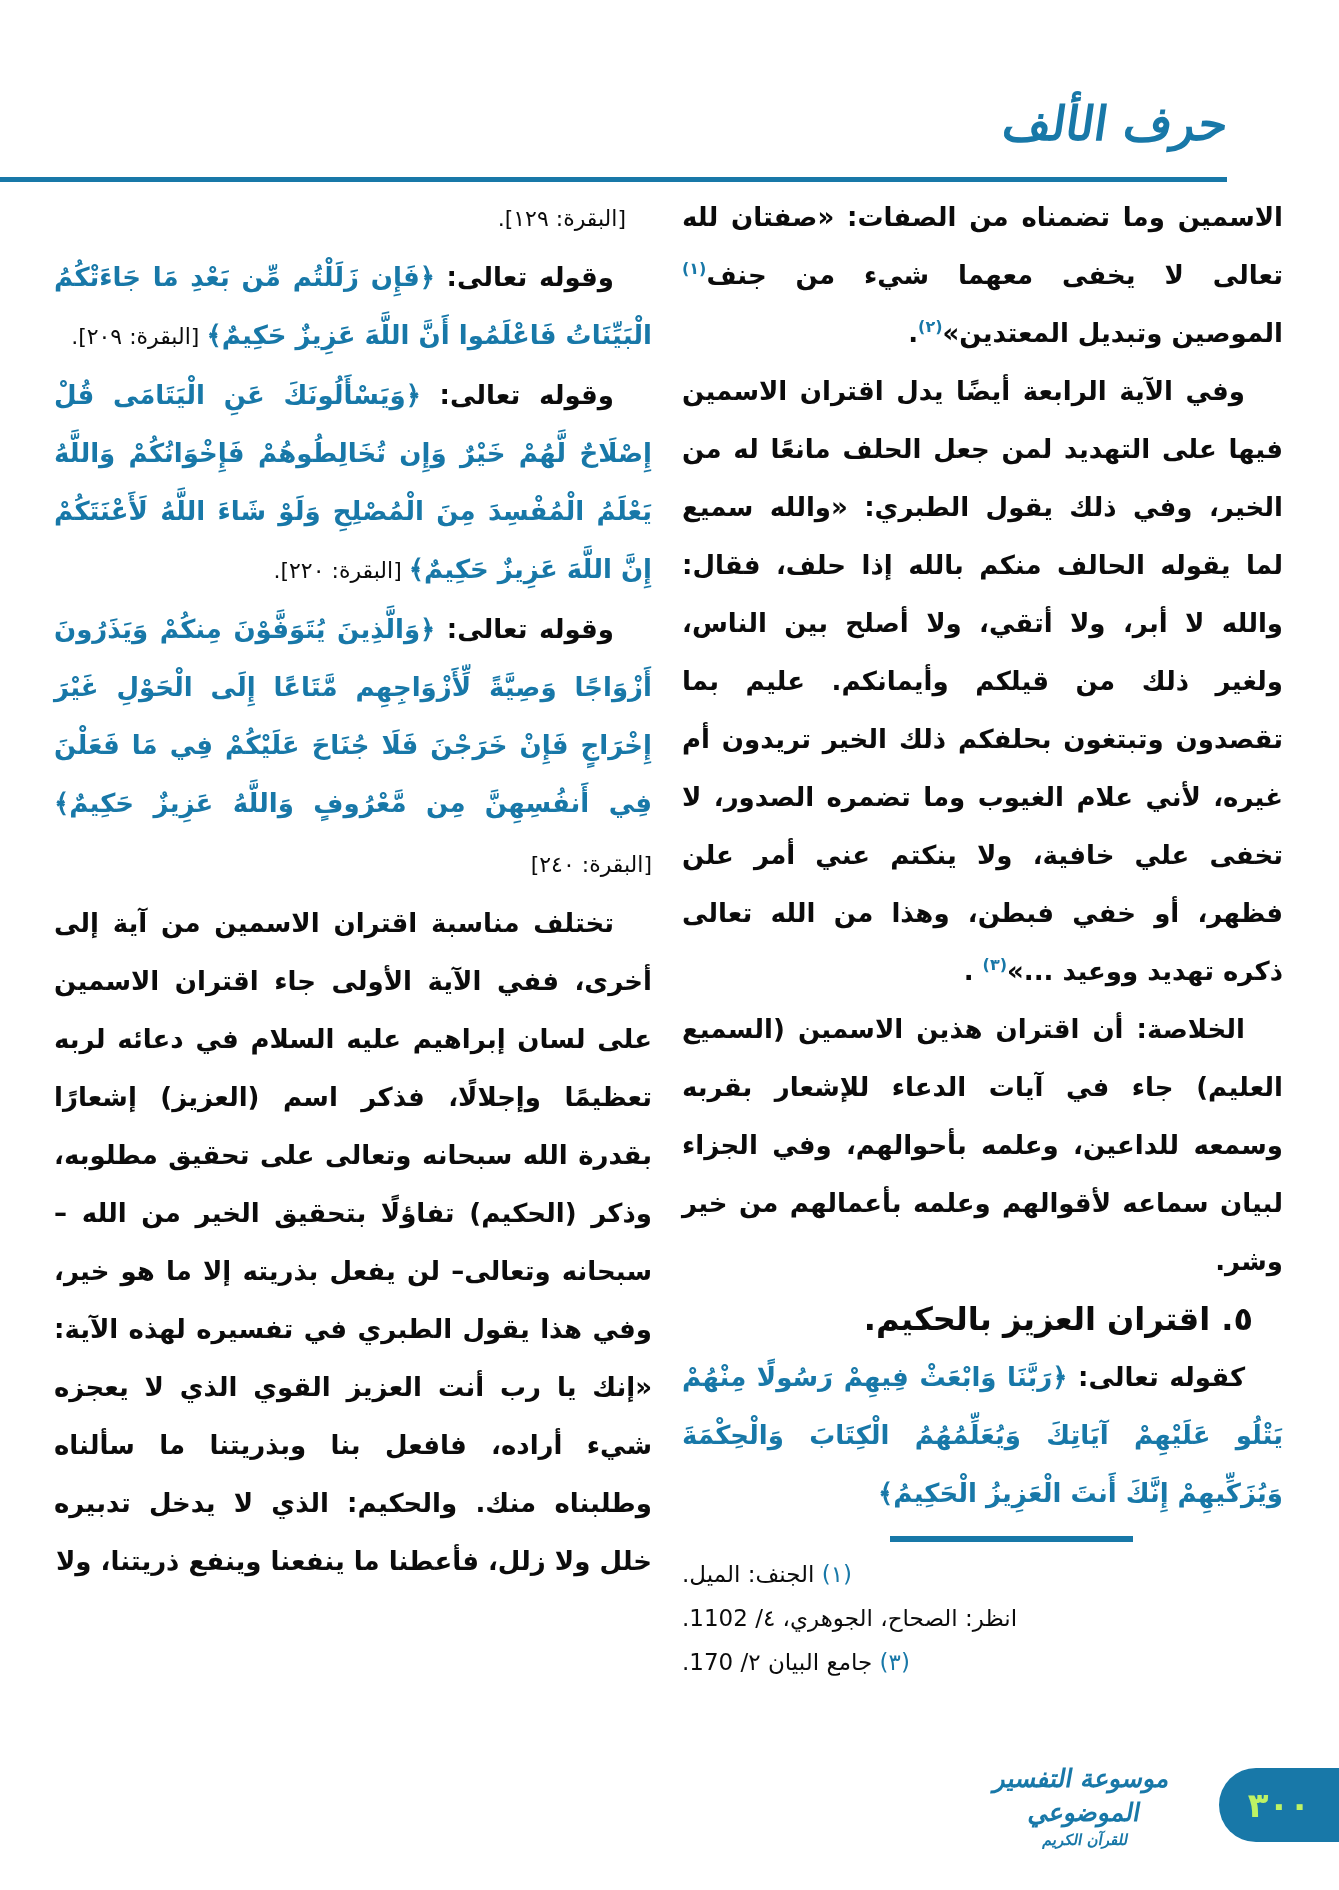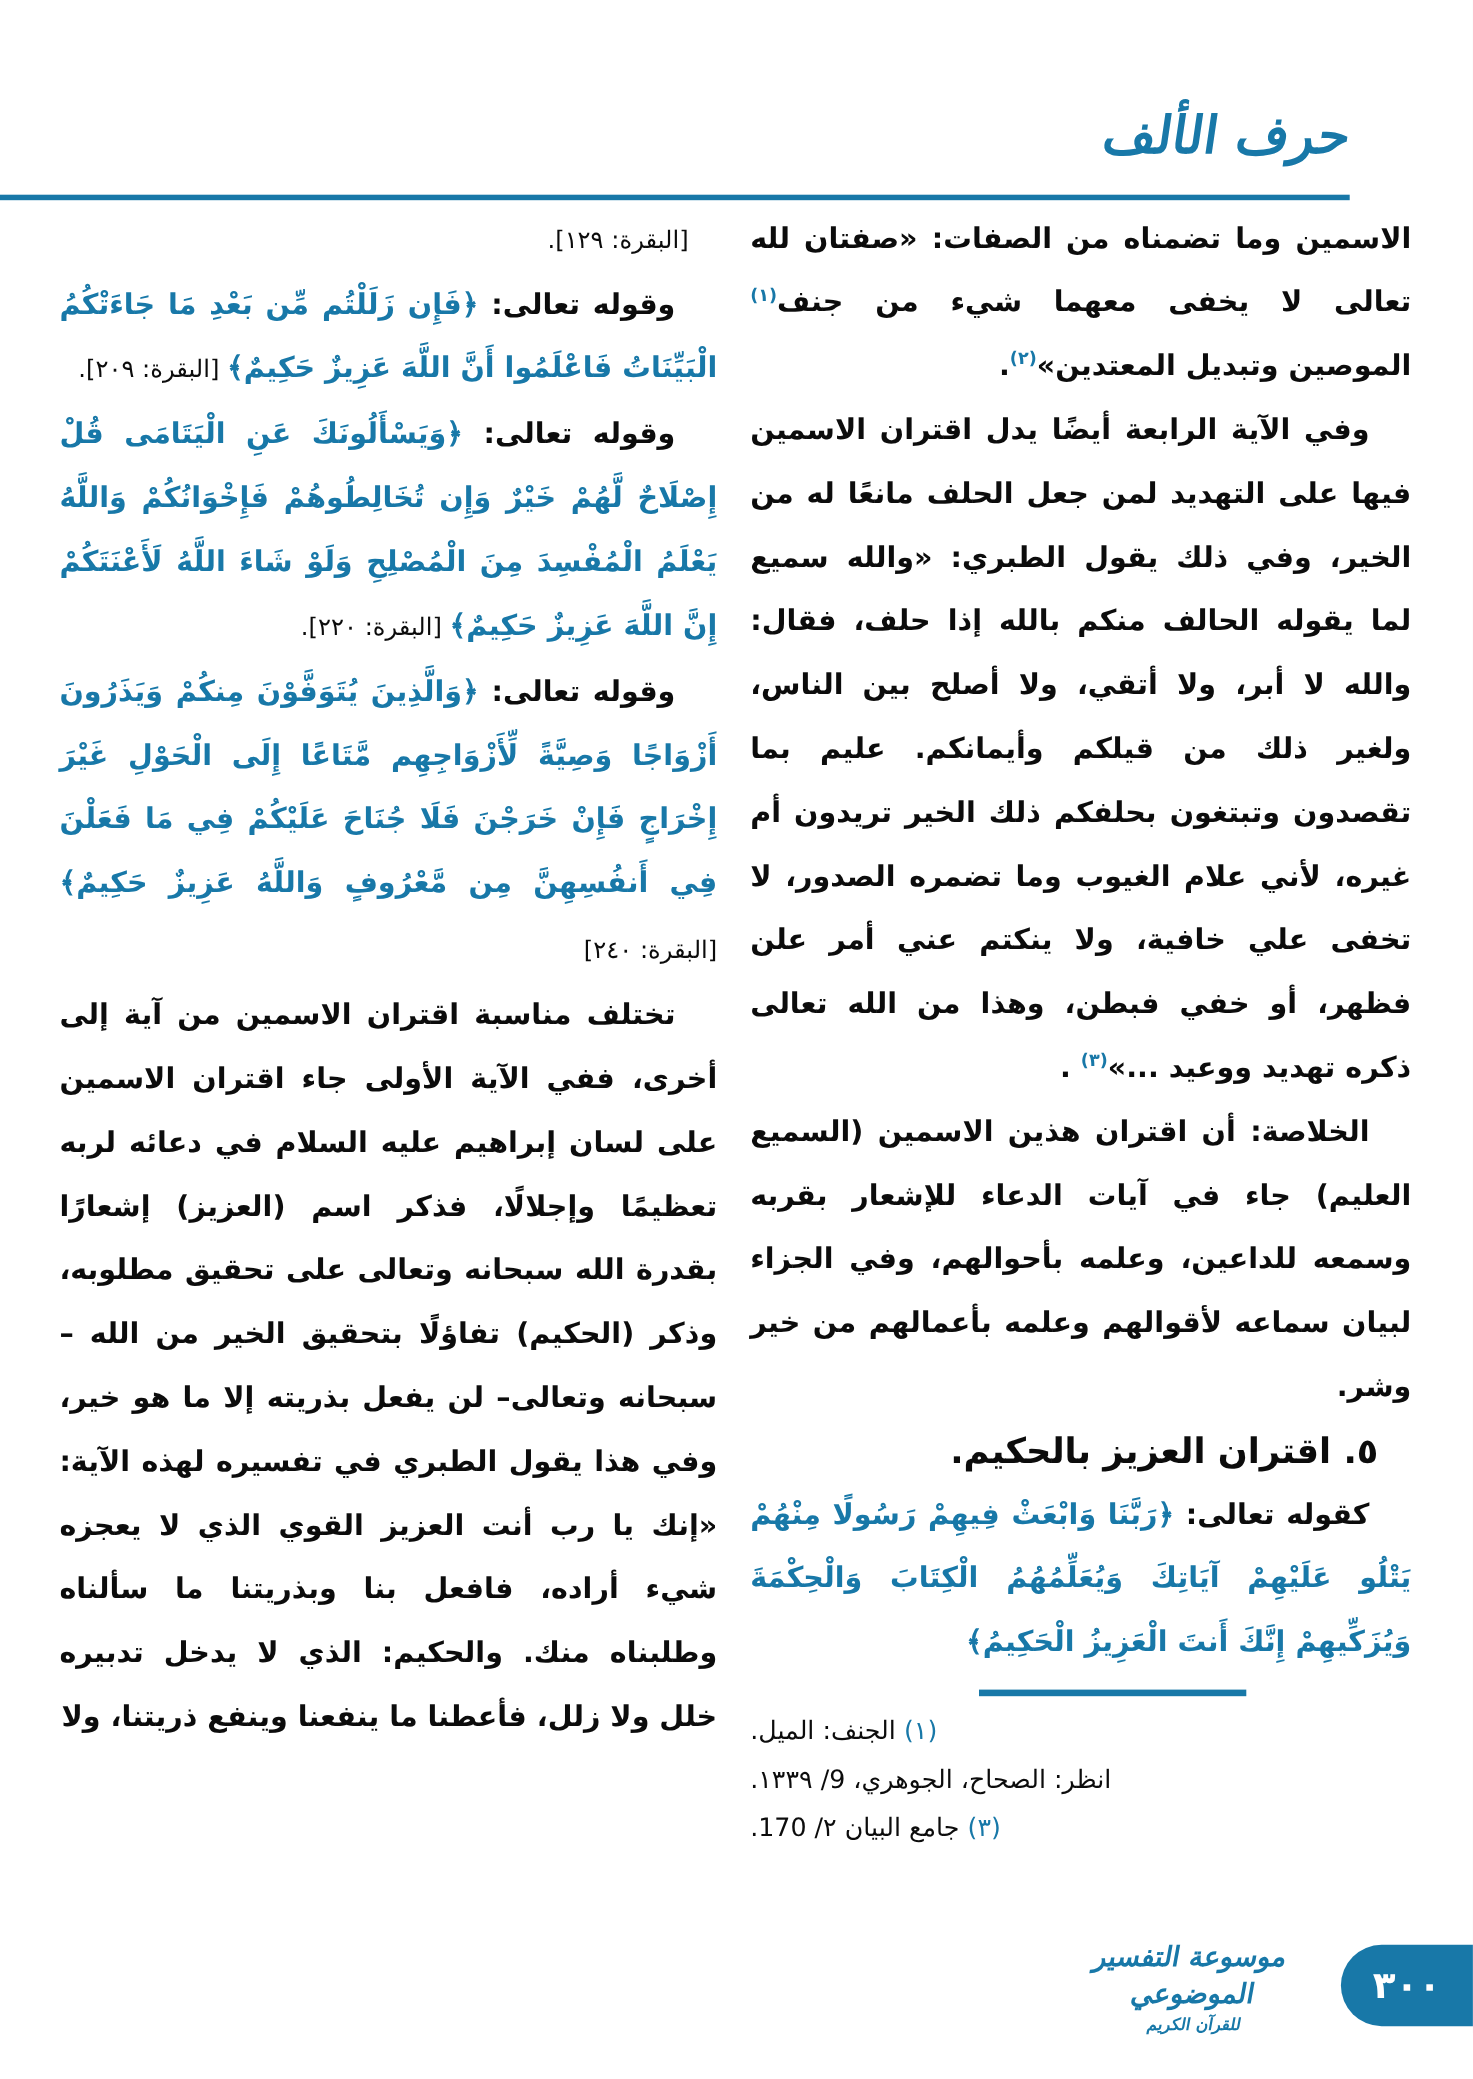--- a/index.html
+++ b/index.html
@@ -97,21 +97,21 @@
     transform:skewX(4deg);
   }
   .footer-logo .l1{font-size:25px;line-height:34px;letter-spacing:-1px;}
   .footer-logo .l2{font-size:15px;line-height:20px;}
   .page-badge{
     position:absolute;
     right:0;bottom:48px;
     width:120px;height:74px;
     background:#1878a8;
     border-radius:37px 0 0 37px;
-    color:#ffffff;
+    color:#bef264;
     font-size:34px;
     font-weight:bold;
     line-height:74px;
     text-align:center;
   }
 </style>
 </head>
 <body>
 
 <div class="page">
@@ -128,21 +128,21 @@
     <p class="body indent">الخلاصة: أن اقتران هذين الاسمين (السميع العليم) جاء في آيات الدعاء للإشعار بقربه وسمعه للداعين، وعلمه بأحوالهم، وفي الجزاء لبيان سماعه لأقوالهم وعلمه بأعمالهم من خير وشر.</p>
 
     <p class="heading">٥. اقتران العزيز بالحكيم.</p>
 
     <p class="body indent"><span>كقوله تعالى: </span><span class="quran">﴿رَبَّنَا وَابْعَثْ فِيهِمْ رَسُولًا مِنْهُمْ يَتْلُو عَلَيْهِمْ آيَاتِكَ وَيُعَلِّمُهُمُ الْكِتَابَ وَالْحِكْمَةَ وَيُزَكِّيهِمْ إِنَّكَ أَنتَ الْعَزِيزُ الْحَكِيمُ﴾</span></p>
 
     <div class="fn-sep"></div>
 
     <div>
       <p class="fn-row"><span class="fn-num">(١)</span> <span>الجنف: الميل.</span></p>
-      <p class="fn-row fn-cont">انظر: الصحاح، الجوهري، 9/ ١٣٣٩.</p>
+      <p class="fn-row fn-cont">انظر: الصحاح، الجوهري، ٤/ 1102.</p>
       <p class="fn-row"><span class="fn-num">(٣)</span> <span>جامع البيان ٢/ 170.</span></p>
     </div>
   </div>
 
   <div class="col col-left">
 
     <p class="body indent-sm"><span class="cite">[البقرة: ١٢٩].</span></p>
 
     <p class="body indent"><span>وقوله تعالى: </span><span class="quran">﴿فَإِن زَلَلْتُم مِّن بَعْدِ مَا جَاءَتْكُمُ الْبَيِّنَاتُ فَاعْلَمُوا أَنَّ اللَّهَ عَزِيزٌ حَكِيمٌ﴾</span><span class="cite"> [البقرة: ٢٠٩].</span></p>
 

